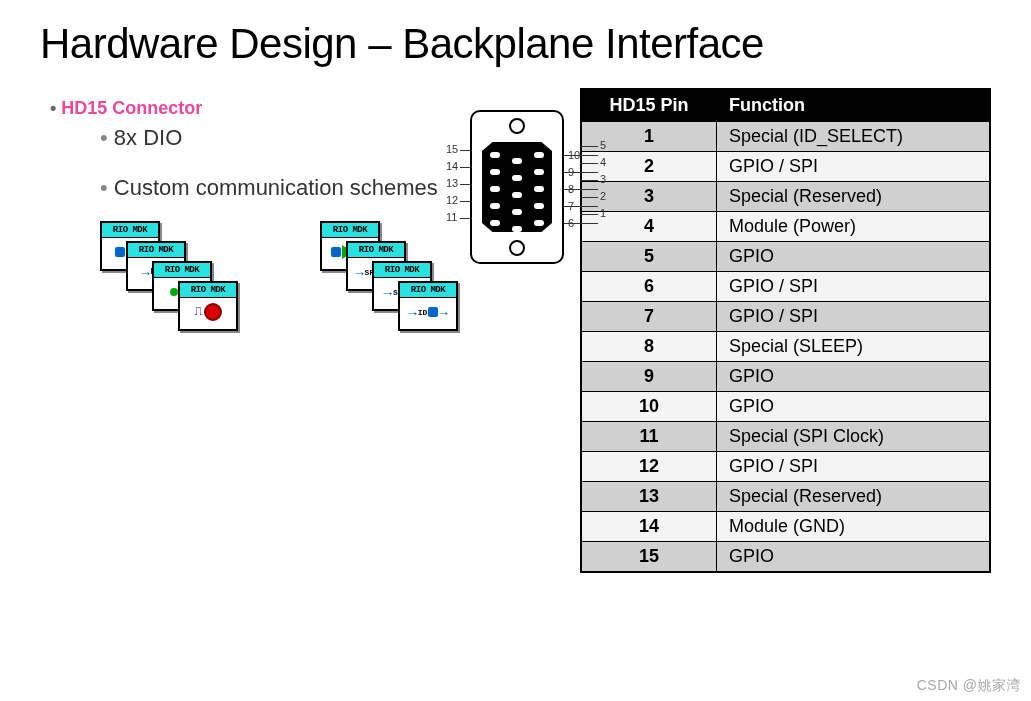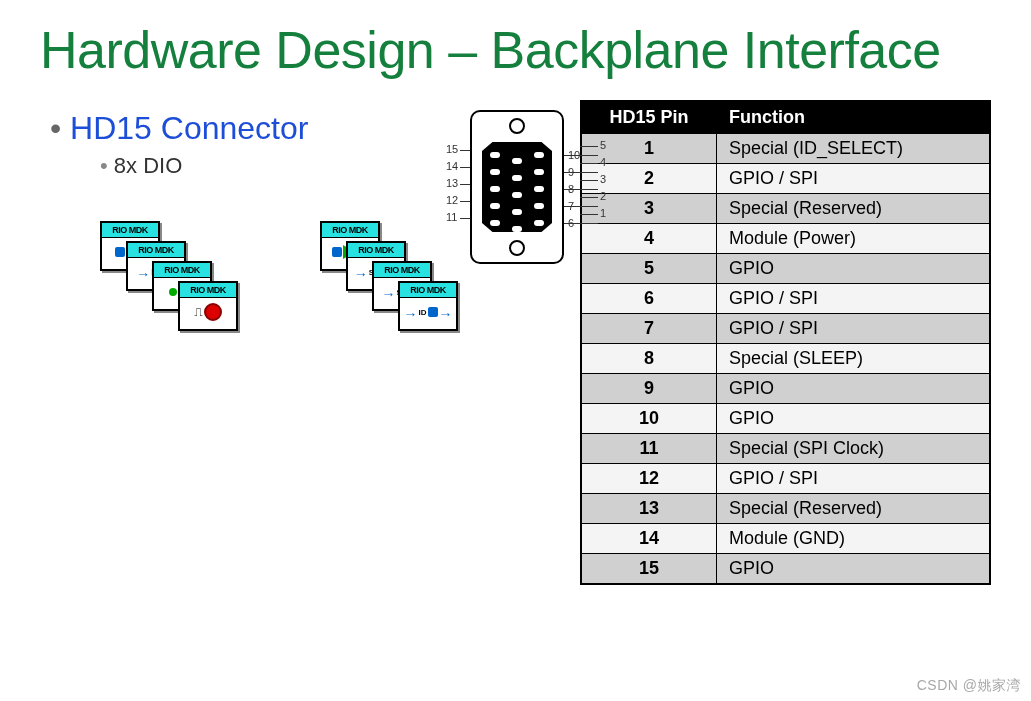--- a/index.html
+++ b/index.html
@@ -6,41 +6,41 @@
     margin: 0;
     padding: 20px 40px;
     font-family: "Helvetica Neue", Arial, sans-serif;
     width: 1031px;
     height: 701px;
     box-sizing: border-box;
     position: relative;
     background: #fff;
   }
   h1 {
-    font-size: 52px;
+    font-size: 42px;
     font-weight: 300;
-    color: #15803d;
+    color: #000000;
     margin: 0 0 20px 0;
     letter-spacing: -0.5px;
   }
   .content {
     display: flex;
     gap: 20px;
   }
   .left {
     flex: 0 0 520px;
   }
   .right {
     flex: 1;
   }
   .bullet-l1 {
-    font-size: 32px;
-    color: #1d4ed8;
+    font-size: 18px;
+    color: #ec4899;
     margin: 10px 0 6px 10px;
-    font-weight: 400;
+    font-weight: 700;
   }
   .bullet-l1::before {
     content: "• ";
     color: #666;
   }
   .bullet-l2 {
     font-size: 22px;
     color: #333;
     margin: 2px 0 2px 60px;
     font-weight: 300;
@@ -125,21 +125,21 @@
     border: 1px solid #000;
   }
   table.pins tr:nth-child(odd) td  { background: #d0d0d0; }
   table.pins tr:nth-child(even) td { background: #f4f4f4; }
   .vi-icons {
     margin-top: 20px;
     padding-left: 60px;
     display: flex;
     gap: 60px;
   }
-  .stack { position: relative; width: 160px; height: 100px; }
+  .stack { position: relative; width: 160px; height: 100px; font-family: Liberation Mono, monospace; }
   .vi {
     position: absolute;
     width: 56px; height: 46px;
     border: 2px solid #000;
     background: #fff;
     box-shadow: 2px 2px 0 #888;
   }
   .vi .head {
     height: 14px;
     background: #28e1e1;
@@ -180,20 +180,21 @@
 <body>
 
 <h1>Hardware Design – Backplane Interface</h1>
 
 <div class="content">
   <div class="left">
     <div class="bullet-l1">HD15 Connector</div>
     <div class="bullet-l2">8x DIO</div>
 
     <div style="height:20px"></div>
+    <div class="bullet-l2">Custom communication schemes</div>
 
     <div class="vi-icons">
       <div class="stack">
         <div class="vi" style="left:0;top:0">
             <div class="head">RIO MDK</div>
             <div class="body">
               <span style="width:10px;height:10px;background:#06c;border-radius:2px"></span>
               <span style="font-size:8px">∿</span>
               <span style="font-size:9px;font-weight:bold">EE</span>
             </div>

